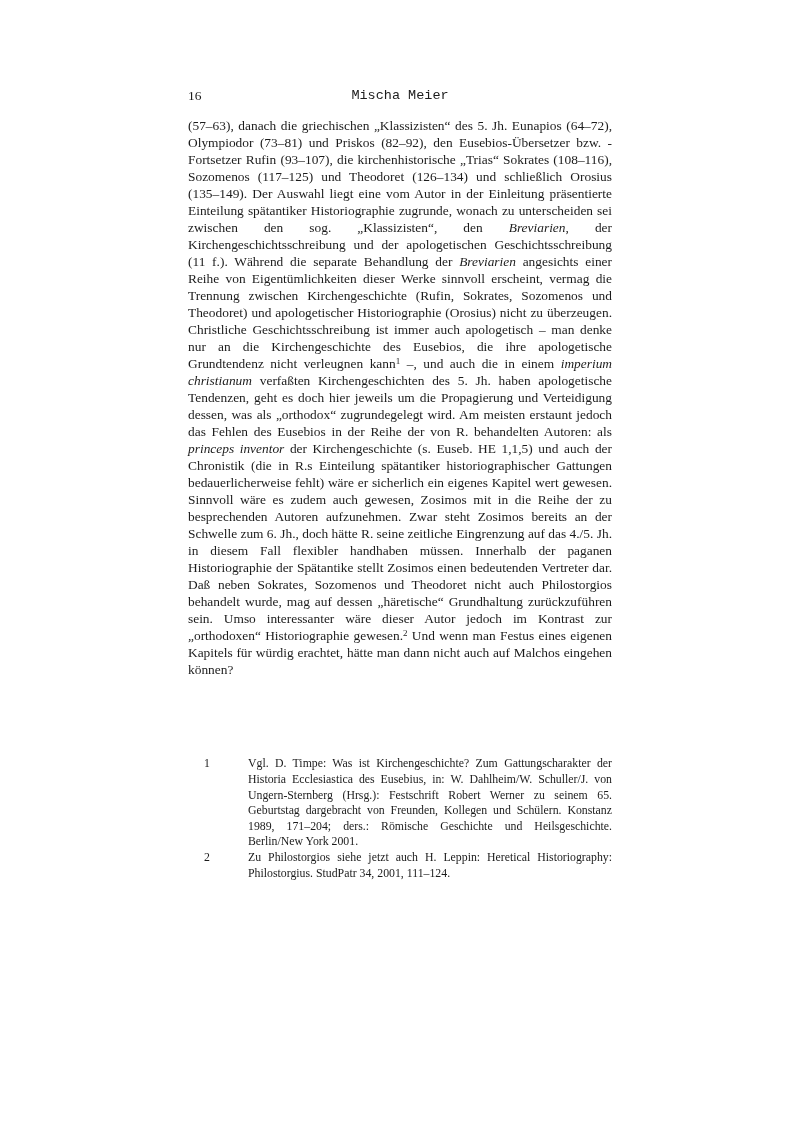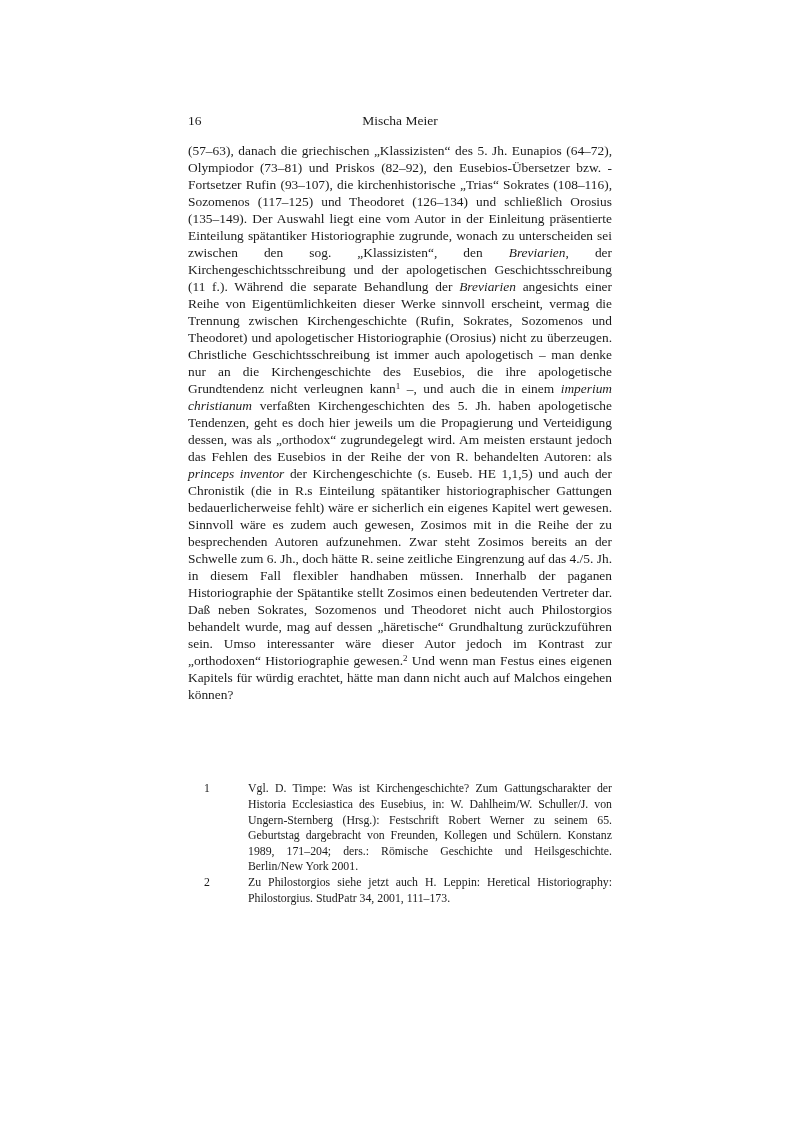--- a/index.html
+++ b/index.html
@@ -15,31 +15,32 @@
     color: #1b1b1b;
     font-family: "Liberation Serif", "DejaVu Serif", serif;
     overflow: hidden;
   }
   .text-col {
     width: 424px;
     margin: 0 auto;
   }
   .page-header {
     position: relative;
-    padding-top: 112px;
+    padding-top: 87px;
     font-size: 13.5px;
     line-height: 17px;
   }
   .page-num {
     position: absolute;
     left: 0;
     bottom: 0;
   }
   .running-head {
     text-align: center;
+    font-family: Liberation Mono, monospace;
   }
   .body-text {
     font-size: 13.4px;
     line-height: 17px;
     text-align: justify;
     hyphens: auto;
     -webkit-hyphens: auto;
   }
   .body-text sup, .fn-marker {
     font-size: 9px;
@@ -85,18 +86,18 @@
 
     <p class="body-text" lang="de"><span>(57–63), danach die griechischen „Klassizisten“ des 5. Jh. Eunapios (64–72), Olympiodor (73–81) und Priskos (82–92), den Eusebios-Übersetzer bzw. -Fortsetzer Rufin (93–107), die kirchenhistorische „Trias“ Sokrates (108–116), Sozomenos (117–125) und Theodoret (126–134) und schließlich Orosius (135–149). Der Auswahl liegt eine vom Autor in der Einleitung präsentierte Einteilung spätantiker Historiographie zugrunde, wonach zu unterscheiden sei zwischen den sog. „Klassizisten“, den </span><span style="font-style: italic;">Breviarien</span><span>, der Kirchengeschichtsschreibung und der apologetischen Geschichtsschreibung (11 f.). Während die separate Behandlung der </span><span style="font-style: italic;">Breviarien</span><span> angesichts einer Reihe von Eigentümlichkeiten dieser Werke sinnvoll erscheint, vermag die Trennung zwischen Kirchengeschichte (Rufin, Sokrates, Sozomenos und Theodoret) und apologetischer Historiographie (Orosius) nicht zu überzeugen. Christliche Geschichtsschreibung ist immer auch apologetisch – man denke nur an die Kirchengeschichte des Eusebios, die ihre apologetische Grundtendenz nicht verleugnen kann</span><sup>1</sup><span> –, und auch die in einem </span><span style="font-style: italic;">imperium christianum</span><span> verfaßten Kirchengeschichten des 5. Jh. haben apologetische Tendenzen, geht es doch hier jeweils um die Propagierung und Verteidigung dessen, was als „orthodox“ zugrundegelegt wird. Am meisten erstaunt jedoch das Fehlen des Eusebios in der Reihe der von R. behandelten Autoren: als </span><span style="font-style: italic;">princeps inventor</span><span> der Kirchengeschichte (s. Euseb. HE 1,1,5) und auch der Chronistik (die in R.s Einteilung spätantiker historiographischer Gattungen bedauerlicherweise fehlt) wäre er sicherlich ein eigenes Kapitel wert gewesen. Sinnvoll wäre es zudem auch gewesen, Zosimos mit in die Reihe der zu besprechenden Autoren aufzunehmen. Zwar steht Zosimos bereits an der Schwelle zum 6. Jh., doch hätte R. seine zeitliche Eingrenzung auf das 4./5. Jh. in diesem Fall flexibler handhaben müssen. Innerhalb der paganen Historiographie der Spätantike stellt Zosimos einen bedeutenden Vertreter dar. Daß neben Sokrates, Sozomenos und Theodoret nicht auch Philostorgios behandelt wurde, mag auf dessen „häretische“ Grundhaltung zurückzuführen sein. Umso interessanter wäre dieser Autor jedoch im Kontrast zur „orthodoxen“ Historiographie gewesen.</span><sup>2</sup><span> Und wenn man Festus eines eigenen Kapitels für würdig erachtet, hätte man dann nicht auch auf Malchos eingehen können?</span></p>
 
     <div class="footnotes">
       <div class="footnote">
         <span class="fn-num">1</span>
         <span class="fn-text" lang="de">Vgl. D. Timpe: Was ist Kirchengeschichte? Zum Gattungscharakter der Historia Ecclesiastica des Eusebius, in: W. Dahlheim/W. Schuller/J. von Ungern-Sternberg (Hrsg.): Festschrift Robert Werner zu seinem 65. Geburtstag dargebracht von Freunden, Kollegen und Schülern. Konstanz 1989, 171–204; ders.: Römische Geschichte und Heilsgeschichte. Berlin/New York 2001.</span>
       </div>
       <div class="footnote">
         <span class="fn-num">2</span>
-        <span class="fn-text" lang="de">Zu Philostorgios siehe jetzt auch H. Leppin: Heretical Historiography: Philostorgius. StudPatr 34, 2001, 111–173.</span>
+        <span class="fn-text" lang="de">Zu Philostorgios siehe jetzt auch H. Leppin: Heretical Historiography: Philostorgius. StudPatr 34, 2001, 111–124.</span>
       </div>
     </div>
 
   </div>
 </div>
 
 </body></html>

